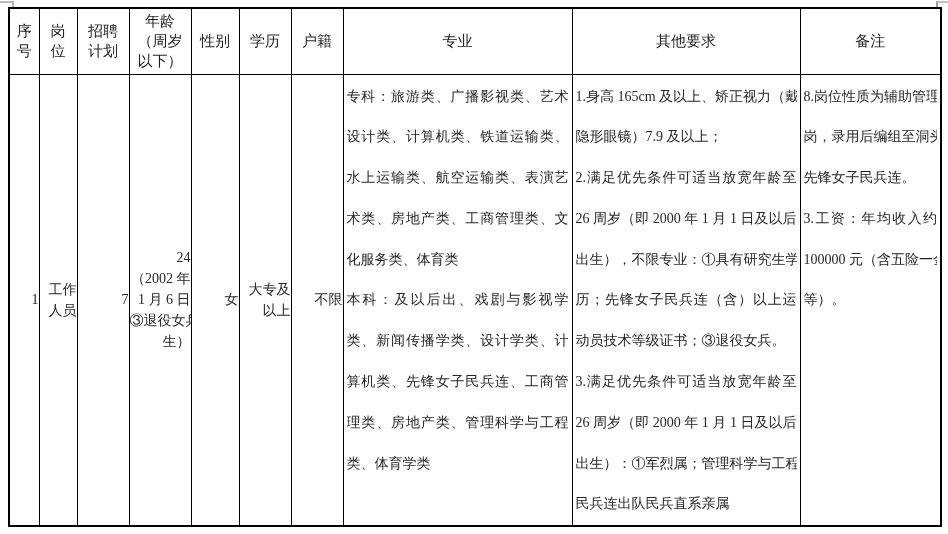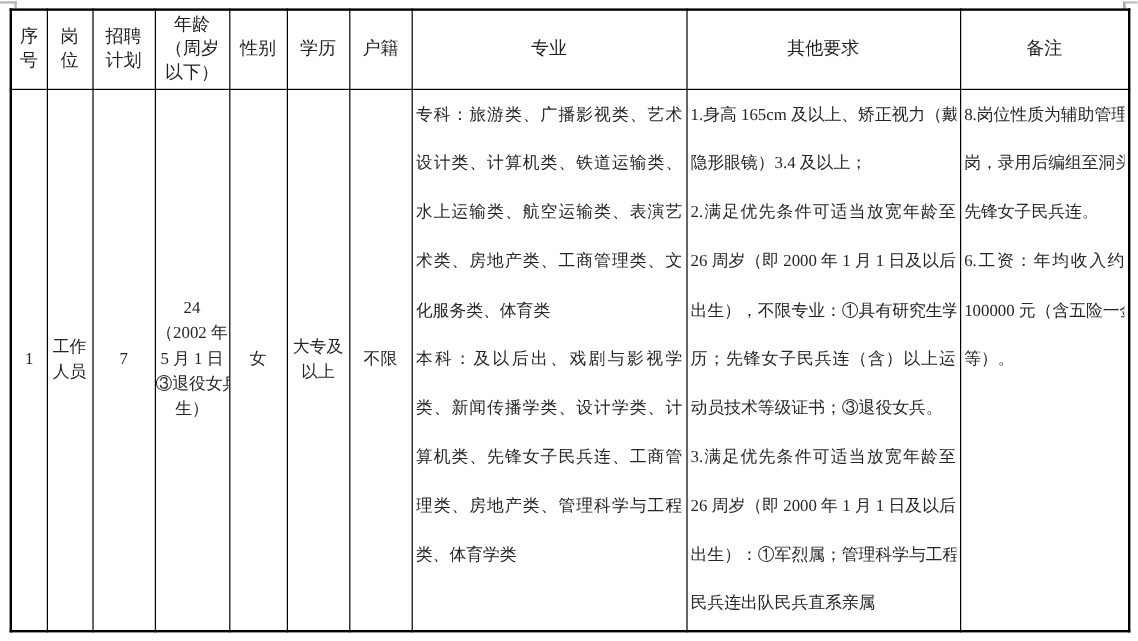--- a/index.html
+++ b/index.html
@@ -21,21 +21,21 @@
   }
   .tbl th,.tbl td{border:1px solid #000;padding:0;font-weight:normal;overflow:hidden;}
 
   tr.hdr{height:66px;}
   tr.body{height:452px;}
 
   th.hc{vertical-align:middle;font-size:15px;color:#1f1f1f;}
   th.hc .ln{line-height:20px;text-align:center;white-space:nowrap;}
 
   td.cc{vertical-align:middle;font-size:14px;text-align:center;}
-  td.cc .ln{line-height:21px;text-align:center;white-space:nowrap;}
+  td.cc .ln{line-height:21px;text-align:right;white-space:nowrap;}
 
   td.tj{vertical-align:top;font-size:14px;padding:2px 3px 0 3px;}
   td.tj .ln{
     line-height:40.8px;height:40.8px;white-space:nowrap;overflow:hidden;
     text-align:justify;text-align-last:justify;text-justify:inter-character;
   }
   td.tj .ln.end{text-align-last:left;}
 </style>
 </head>
 <body>
@@ -101,21 +101,21 @@
     <td class="cc">
           <div class="ln">工作</div>
           <div class="ln">人员</div>
         </td>
     <td class="cc">
           <div class="ln">7</div>
         </td>
     <td class="cc">
           <div class="ln">24</div>
           <div class="ln">（2002 年</div>
-          <div class="ln">5 月 1 日</div>
+          <div class="ln">1 月 6 日</div>
           <div class="ln">③退役女兵</div>
           <div class="ln">生）</div>
         </td>
     <td class="cc">
           <div class="ln">女</div>
         </td>
     <td class="cc">
           <div class="ln">大专及</div>
           <div class="ln">以上</div>
         </td>
@@ -129,34 +129,34 @@
           <div class="ln">术类、房地产类、工商管理类、文</div>
           <div class="ln end">化服务类、体育类</div>
           <div class="ln">本科：及以后出、戏剧与影视学</div>
           <div class="ln">类、新闻传播学类、设计学类、计</div>
           <div class="ln">算机类、先锋女子民兵连、工商管</div>
           <div class="ln">理类、房地产类、管理科学与工程</div>
           <div class="ln end">类、体育学类</div>
         </td>
     <td class="tj">
           <div class="ln">1.身高 165cm 及以上、矫正视力（戴</div>
-          <div class="ln end">隐形眼镜）3.4 及以上；</div>
+          <div class="ln end">隐形眼镜）7.9 及以上；</div>
           <div class="ln">2.满足优先条件可适当放宽年龄至</div>
           <div class="ln">26 周岁（即 2000 年 1 月 1 日及以后</div>
           <div class="ln">出生），不限专业：①具有研究生学</div>
           <div class="ln">历；先锋女子民兵连（含）以上运</div>
           <div class="ln end">动员技术等级证书；③退役女兵。</div>
           <div class="ln">3.满足优先条件可适当放宽年龄至</div>
           <div class="ln">26 周岁（即 2000 年 1 月 1 日及以后</div>
           <div class="ln">出生）：①军烈属；管理科学与工程</div>
           <div class="ln end">民兵连出队民兵直系亲属</div>
         </td>
     <td class="tj">
           <div class="ln">8.岗位性质为辅助管理</div>
           <div class="ln">岗，录用后编组至洞头</div>
           <div class="ln end">先锋女子民兵连。</div>
-          <div class="ln">6.工资：年均收入约</div>
+          <div class="ln">3.工资：年均收入约</div>
           <div class="ln">100000 元（含五险一金</div>
           <div class="ln end">等）。</div>
         </td>
   </tr>
 </tbody>
   </table>
 
 </body></html>

